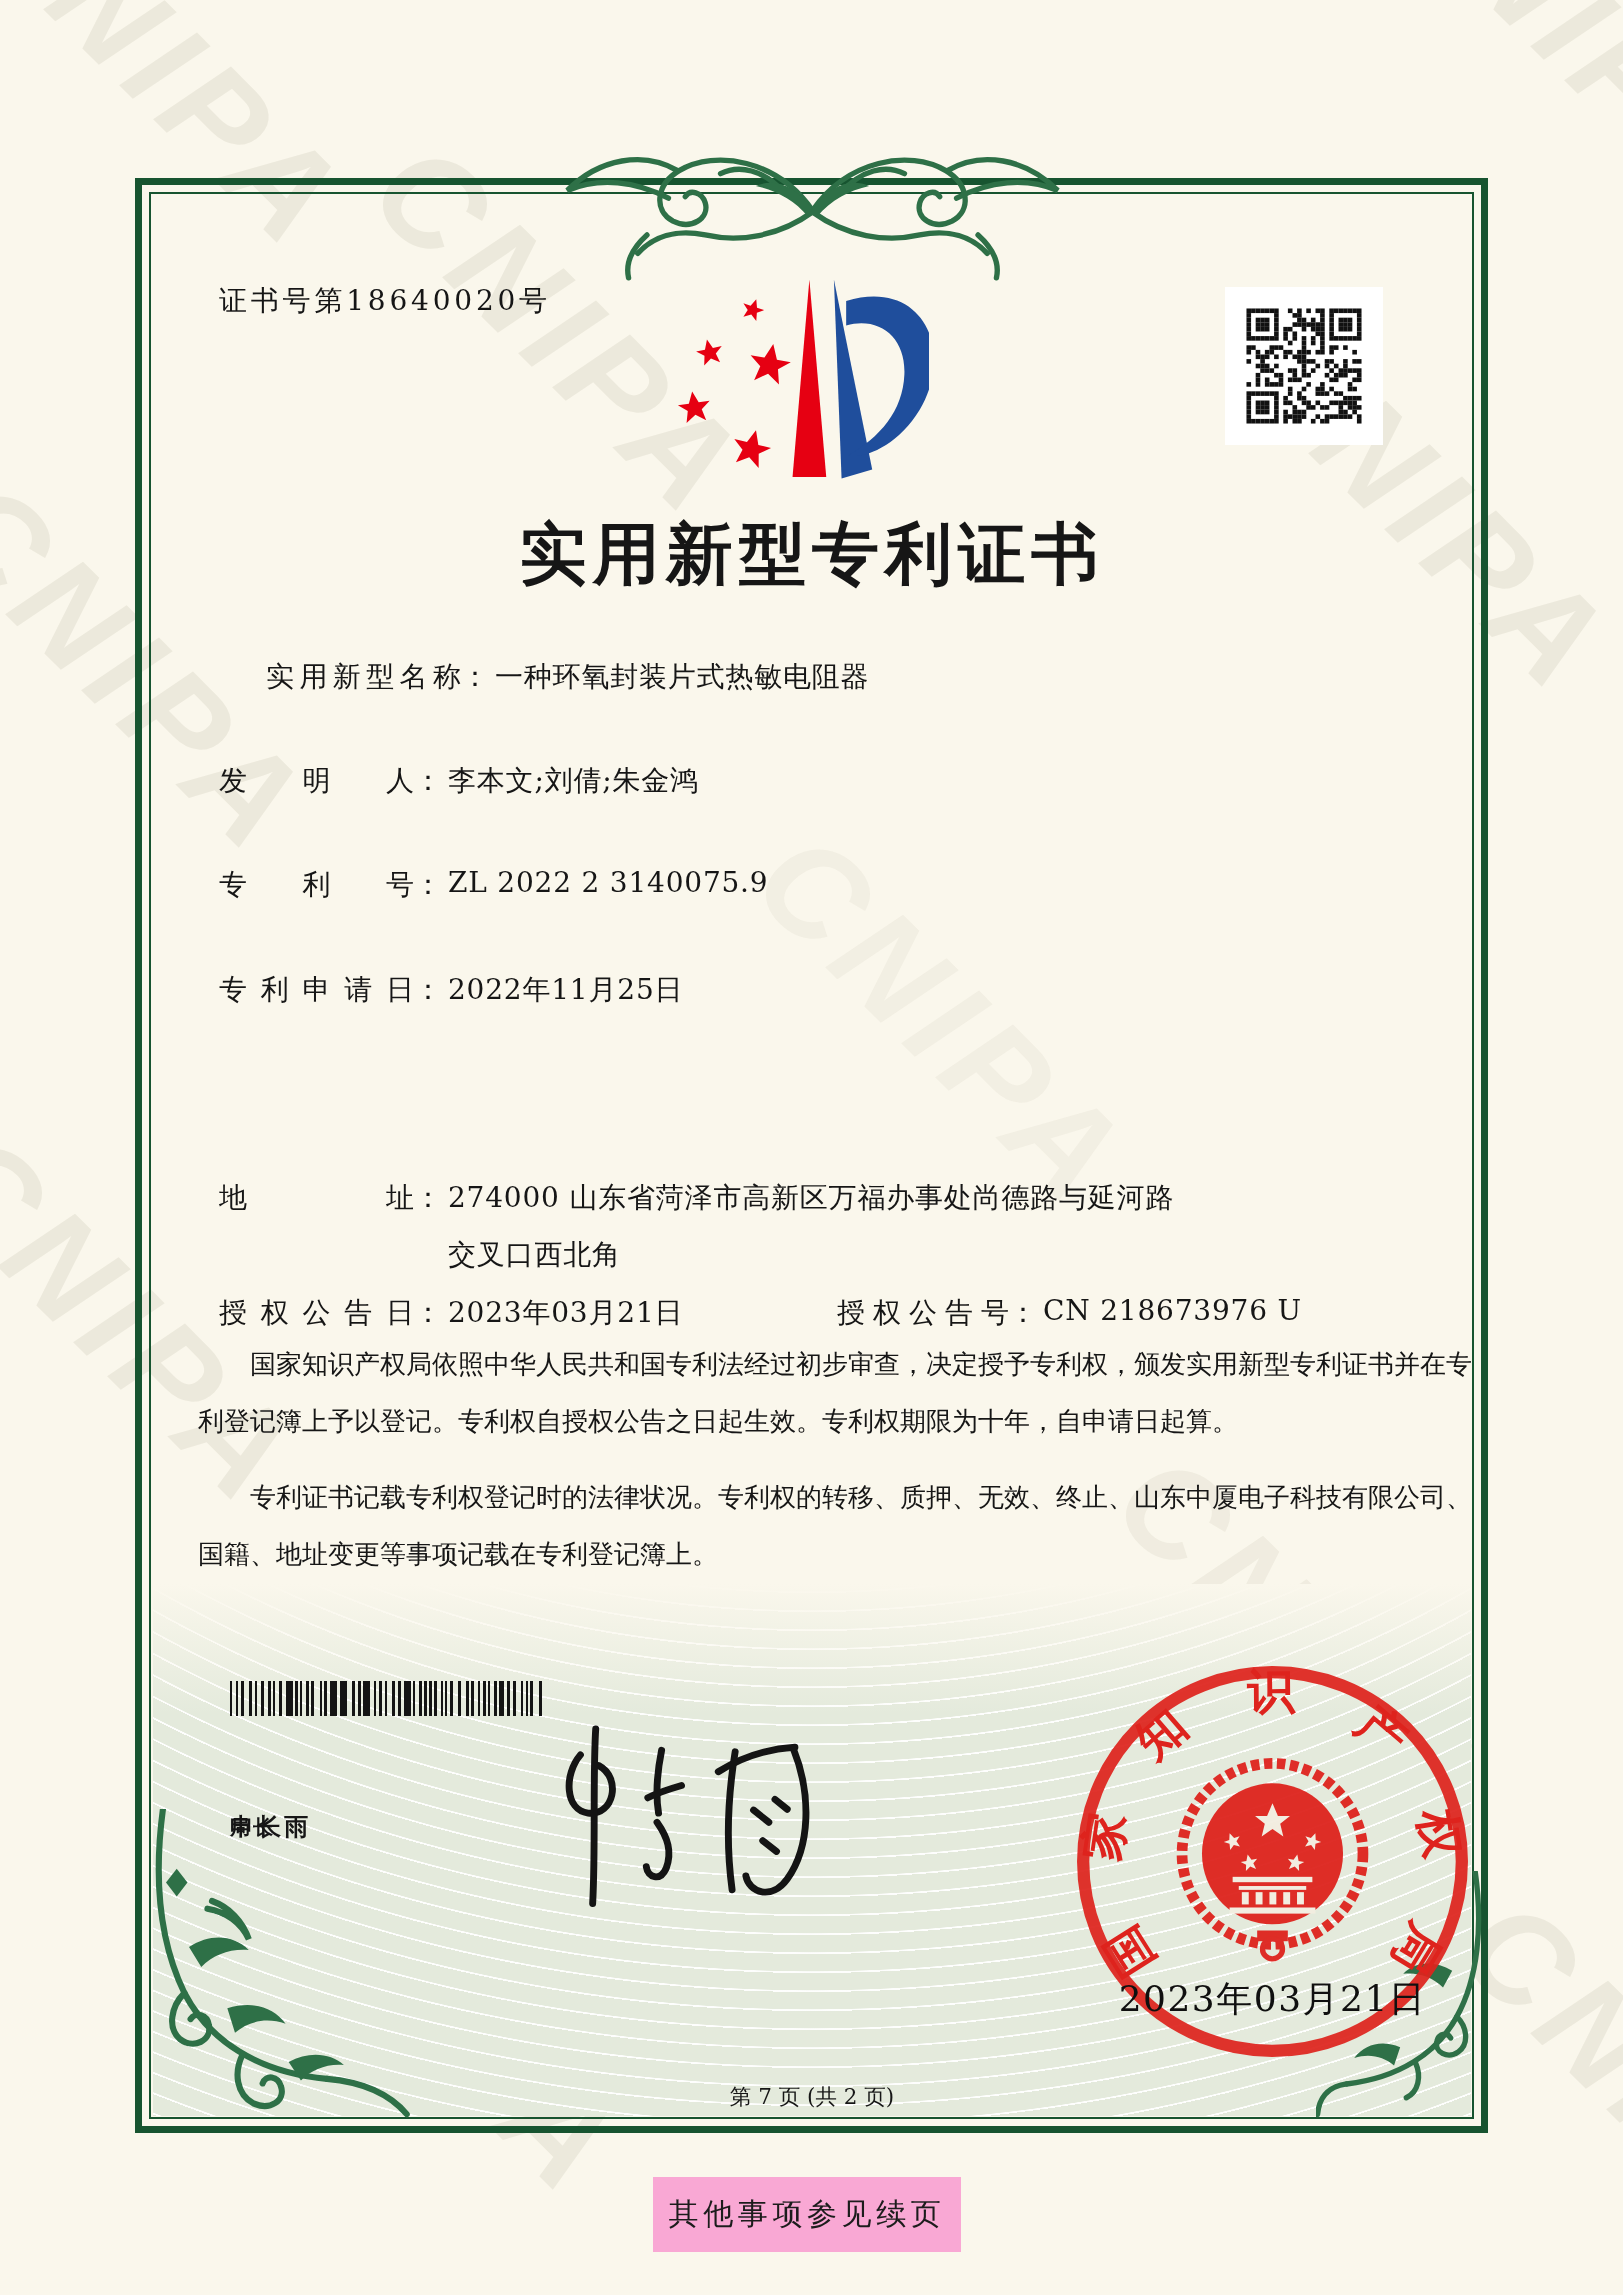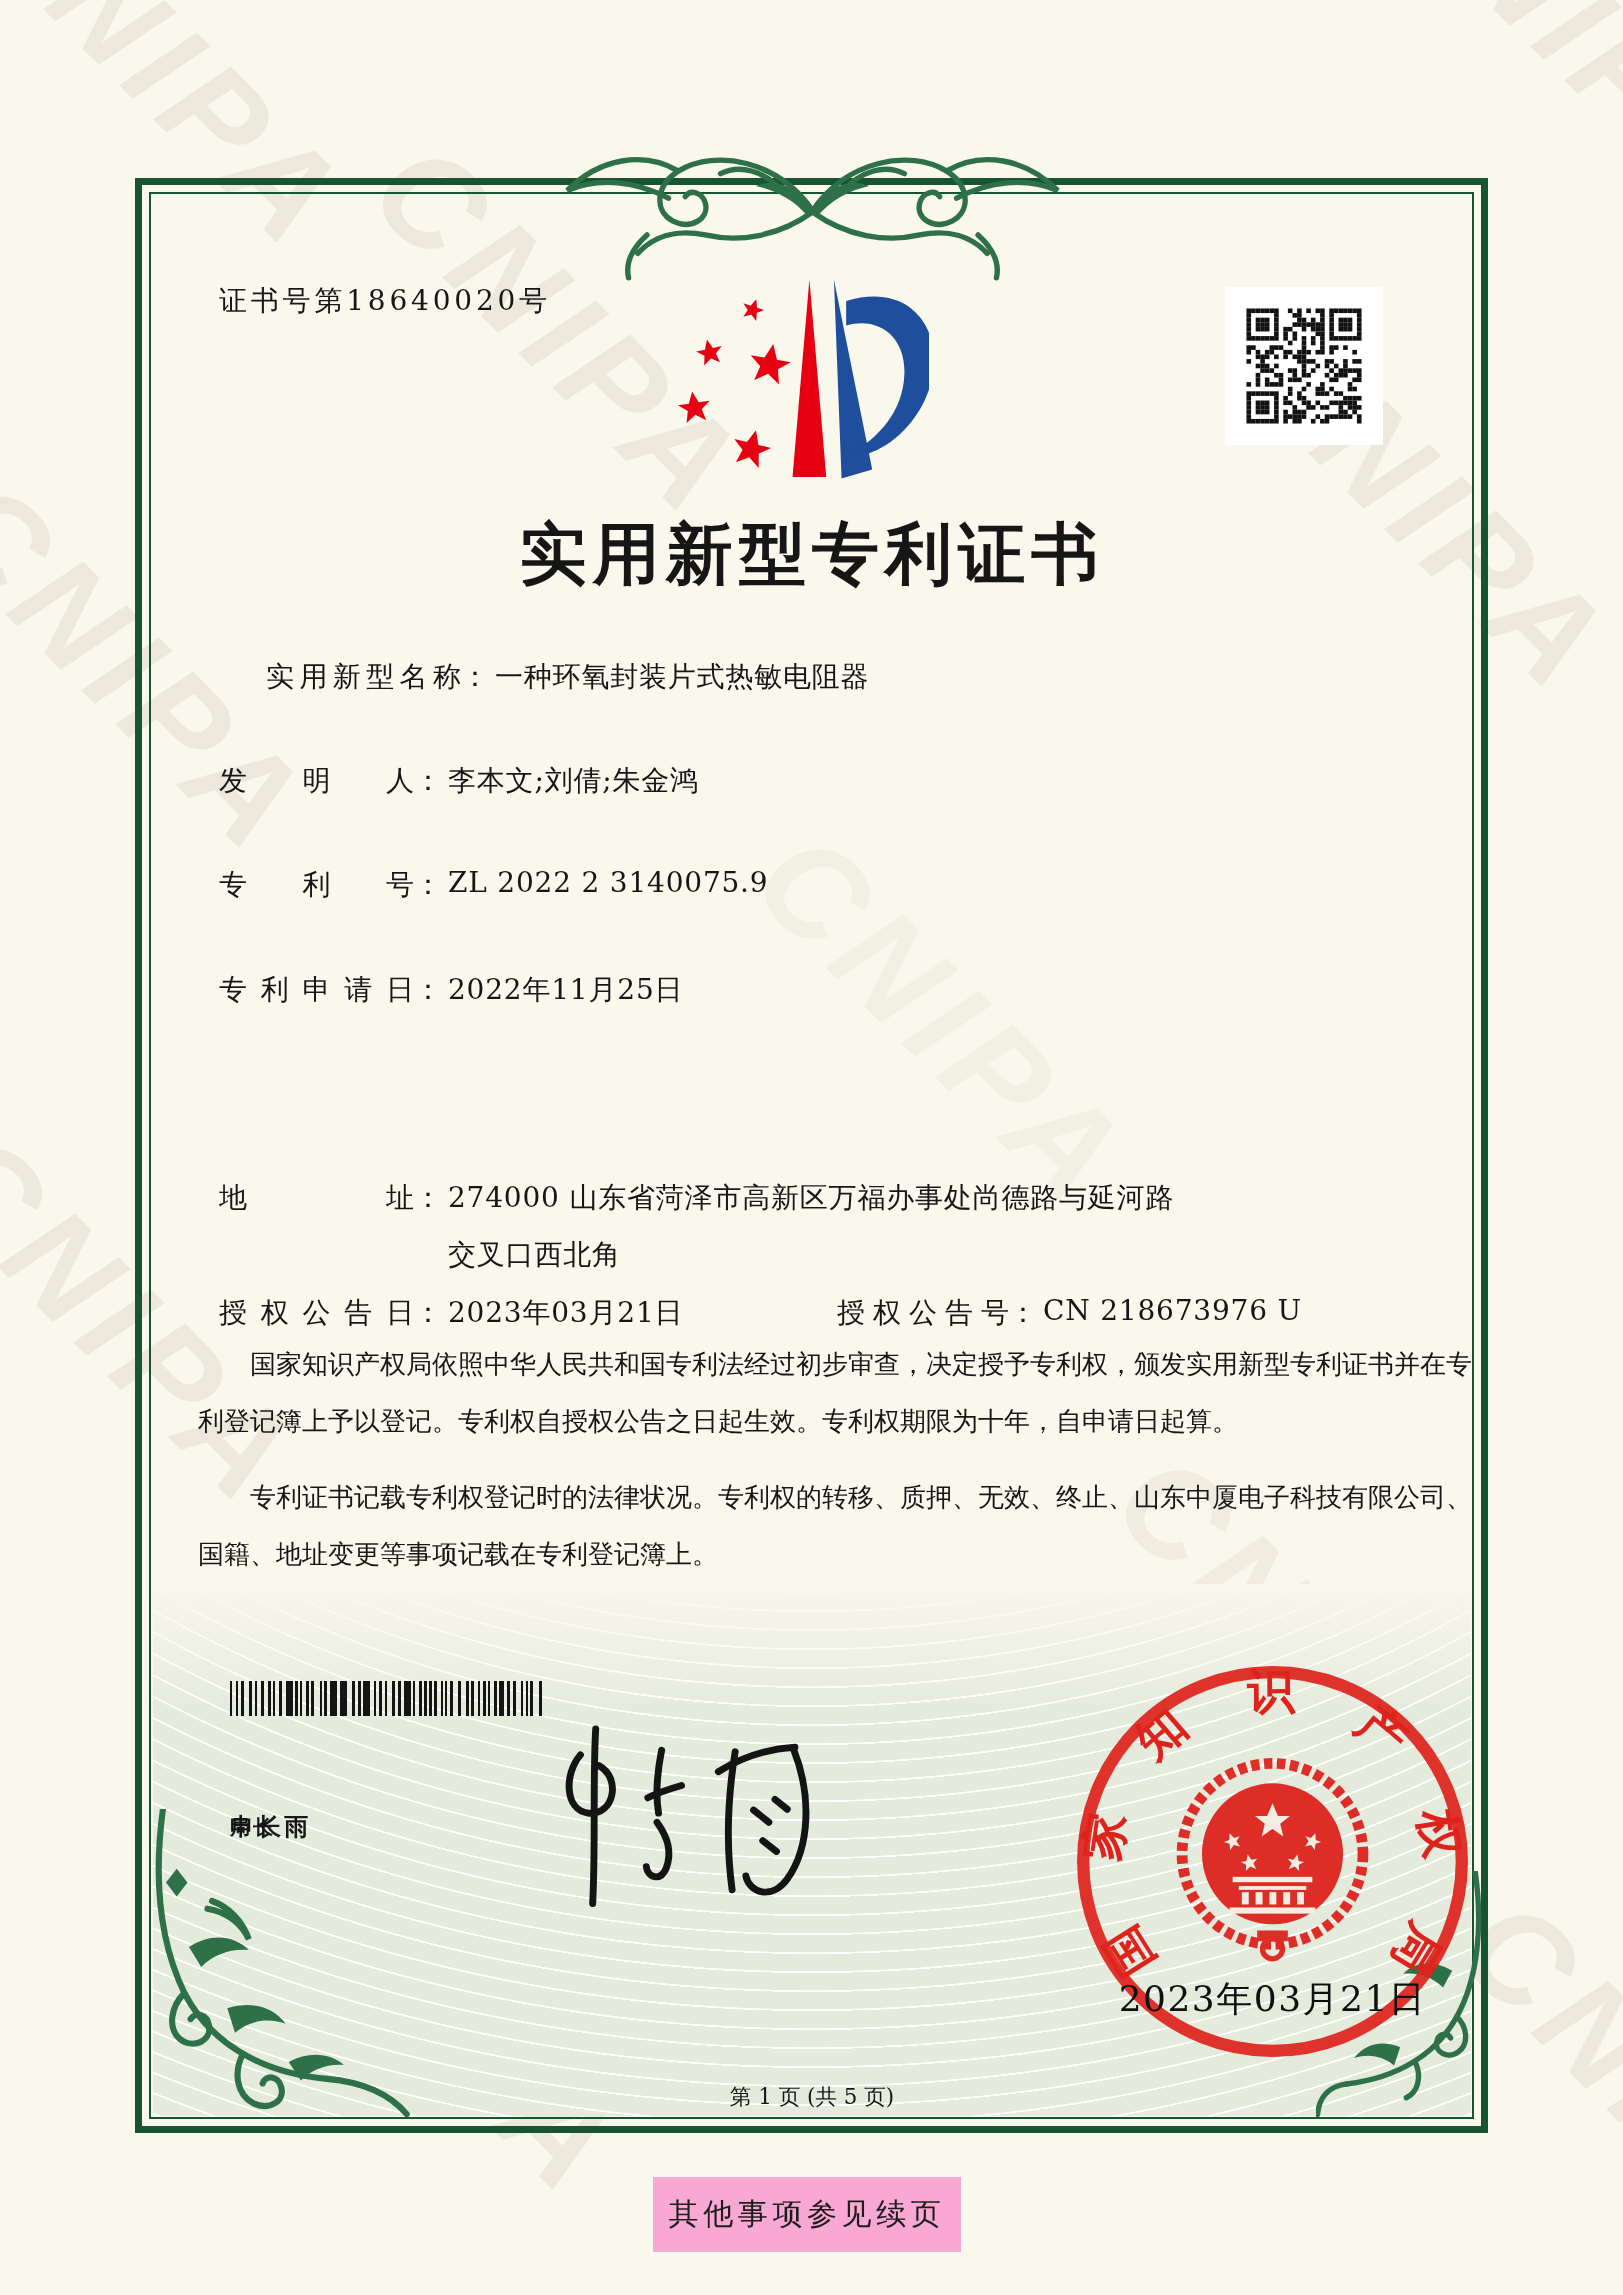--- a/index.html
+++ b/index.html
@@ -557,19 +557,19 @@
         <defs>
           <path id="st2" d="M0,-10 L2.94,-3.09 L9.51,-3.09 L4.19,1.18 L5.88,8.09 L0,4 L-5.88,8.09 L-4.19,1.18 L-9.51,-3.09 L-2.94,-3.09 Z"></path>
         </defs>
         <rect x="-20" y="100" width="40" height="14" fill="#de231d"></rect>
         <circle cy="124" r="13" fill="none" stroke="#de231d" stroke-width="7"></circle>
       </g>
     </svg>
   </div>
   <div class="seal-date">2023年03月21日</div>
 
-  <div class="page-num">第 1 页 (共 5 页)</div>
+  <div class="page-num">第 7 页 (共 2 页)</div>
   <div class="cont-box">
     <span>其他事项参见续页</span>
   </div>
 
 </div>
 
 
 </body></html>

